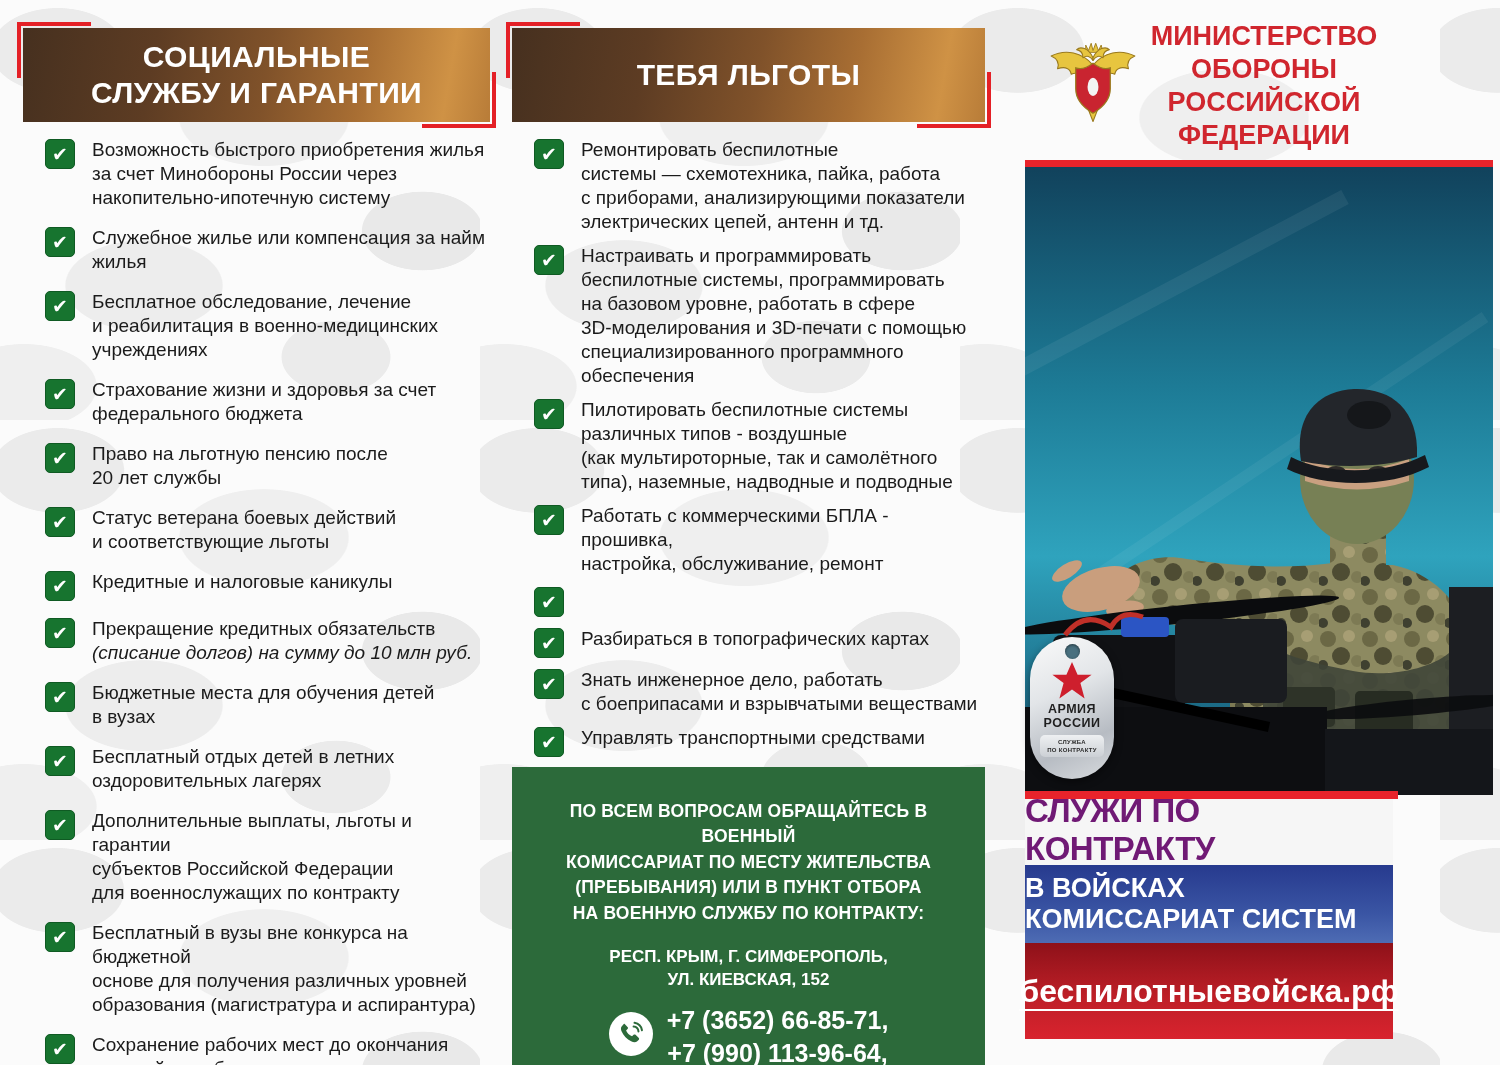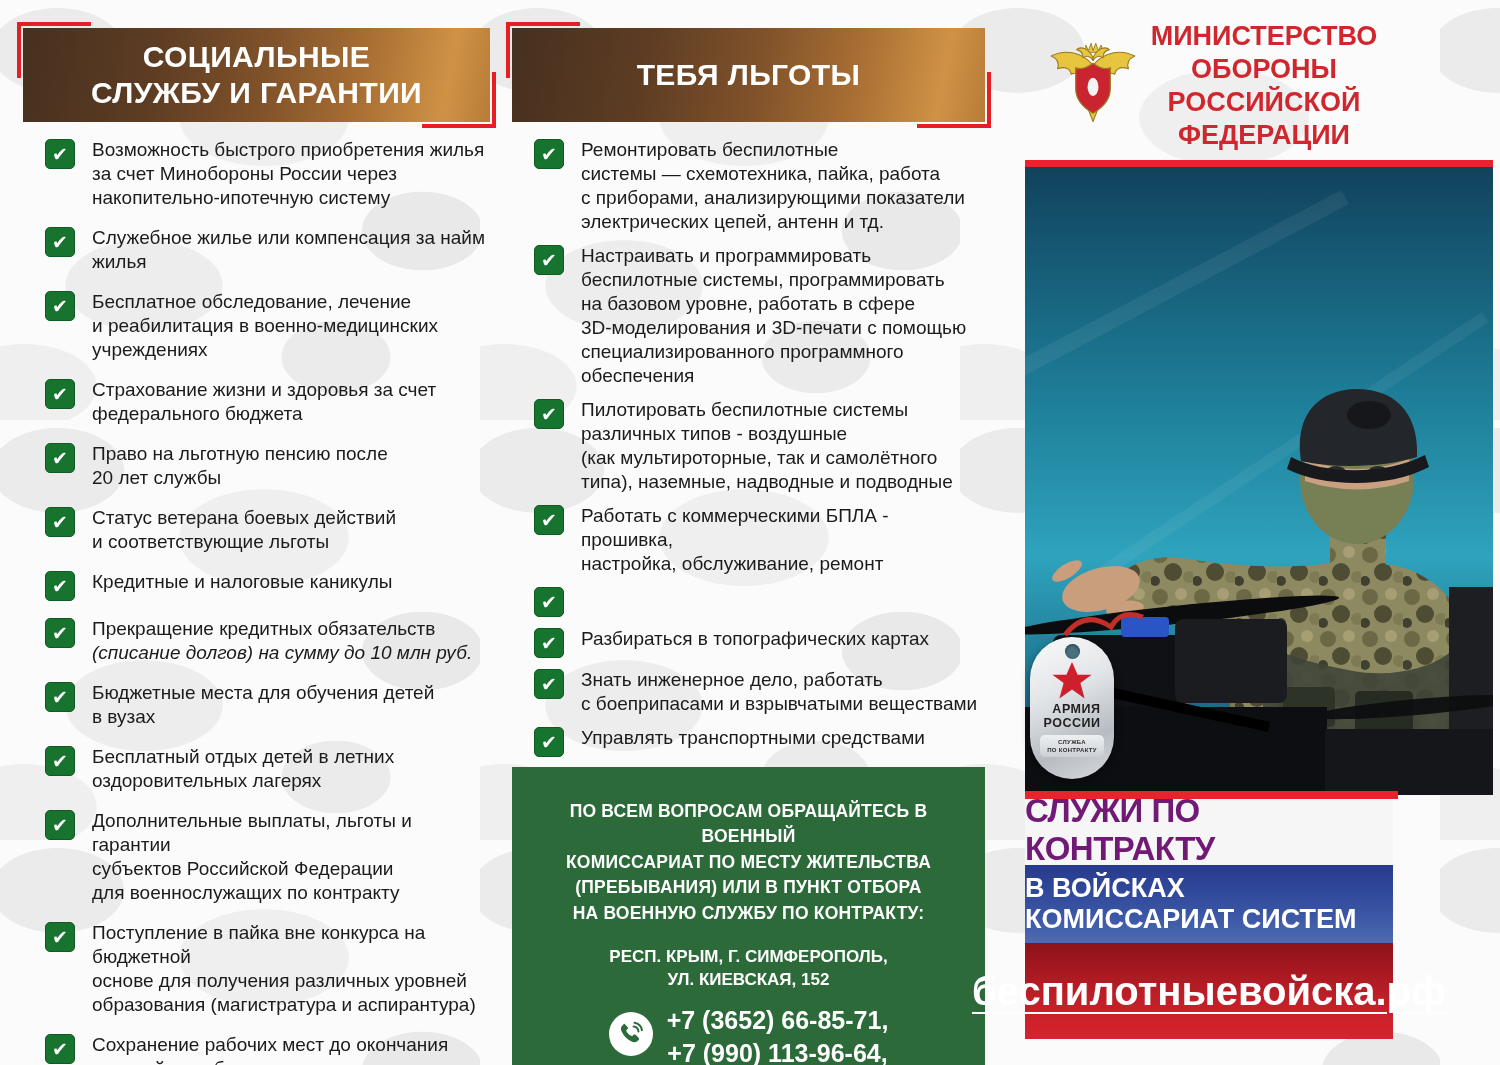--- a/index.html
+++ b/index.html
@@ -81,33 +81,33 @@
     position:absolute; left:5px; bottom:16px; width:84px; height:142px; z-index:2;
     border-radius:42px;
     background:linear-gradient(155deg,#fafafa 0%,#e2e5e8 38%,#b7bcc3 72%,#d8dbde 100%);
     box-shadow:0 3px 8px rgba(0,0,0,0.45);
     display:flex; flex-direction:column; align-items:center;
   }
   .tag-hole { width:15px; height:15px; border-radius:50%; background:#49707f; margin-top:7px;
     box-shadow:inset 0 1px 3px rgba(0,0,0,0.5); }
   .tag-star { width:44px; height:42px; margin-top:1px; }
   .tag-brand { font-size:12.5px; font-weight:bold; color:#1f1f1f; line-height:1.12;
-    text-align:right; white-space:pre-line; letter-spacing:0.5px; }
+    text-align:center; white-space:pre-line; letter-spacing:0.5px; }
   .tag-sub { margin-top:5px; font-size:6px; font-weight:bold; color:#2b2b2b; letter-spacing:0.3px;
     background:linear-gradient(#eef0f2,#ccd0d5); border-radius:5px; padding:3px 7px;
     white-space:pre-line; text-align:center; line-height:1.35; }
 
   .slogan-strip { height:70px; background:#f6f6f6; display:flex; align-items:center; justify-content:center; }
   .slogan { font-size:33px; font-weight:bold; color:#701a75; letter-spacing:-0.5px; }
   .blue-strip { height:78px; background:linear-gradient(180deg,#273a8e 0%,#3a55a4 62%,#4e6cb4 100%);
     display:flex; align-items:center; justify-content:center; }
   .blue-text { color:#fff; font-weight:bold; font-size:27px; }
   .red-strip { height:96px; background:linear-gradient(180deg,#8e1119 0%,#bd1f27 55%,#d8232e 100%);
     display:flex; align-items:center; justify-content:center; }
-  .website { color:#fff; font-weight:bold; font-size:40px; text-decoration:underline;
+  .website { color:#fff; font-weight:bold; font-size:32px; text-decoration:underline;
     text-underline-offset:7px; text-decoration-thickness:2px; }
 </style>
 </head>
 <body>
 
 <div class="page">
 
   <section class="col col-left">
     <header class="panel-header">
       <h2 class="panel-title">СОЦИАЛЬНЫЕ
@@ -178,21 +178,21 @@
 
         <li class="benefit-item">
           <span class="check">✔</span>
           <p class="benefit-text"><span>Дополнительные выплаты, льготы и гарантии
 субъектов Российской Федерации
 для военнослужащих по контракту</span><em></em></p>
         </li>
 
         <li class="benefit-item">
           <span class="check">✔</span>
-          <p class="benefit-text"><span>Поступление в пайка вне конкурса на бюджетной
+          <p class="benefit-text"><span>Бесплатный в вузы вне конкурса на бюджетной
 основе для получения различных уровней
 образования (магистратура и аспирантура)</span><em></em></p>
         </li>
 
         <li class="benefit-item">
           <span class="check">✔</span>
           <p class="benefit-text"><span>Сохранение рабочих мест до окончания
 военной службы по контракту</span><em></em></p>
         </li>
       </ul>

